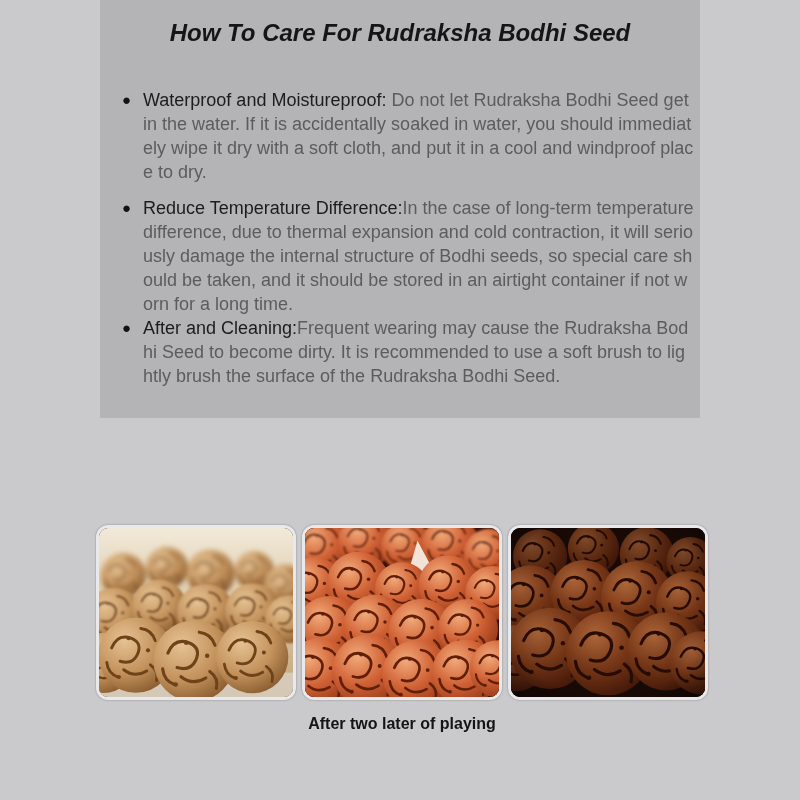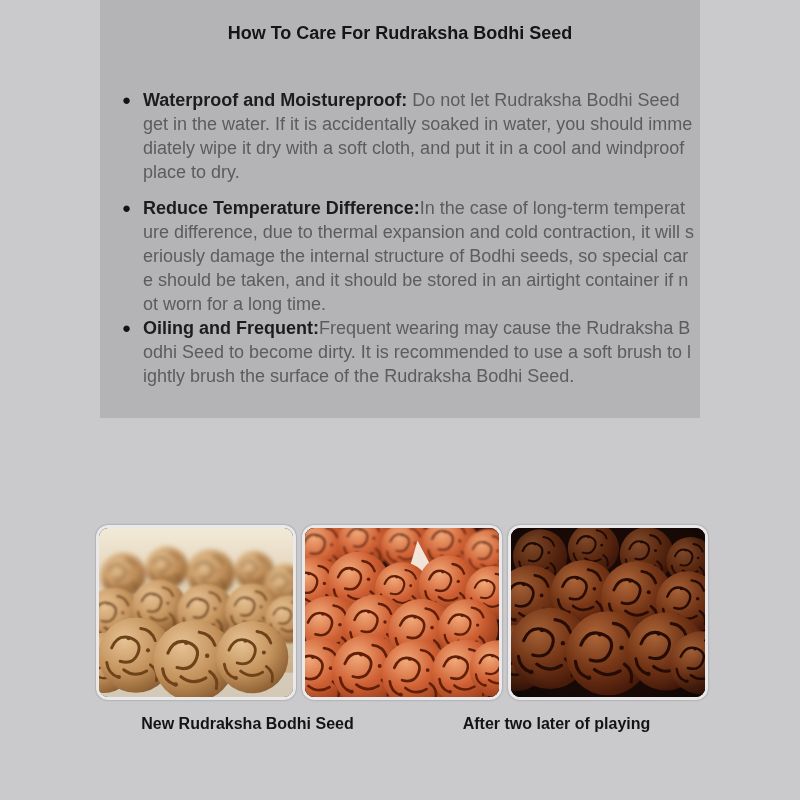--- a/index.html
+++ b/index.html
@@ -22,24 +22,25 @@
     top: 0;
     width: 600px;
     height: 418px;
     background: #b4b4b6;
     box-sizing: border-box;
   }
   .title {
     margin: 0;
     padding-top: 16px;
     text-align: center;
-    font-size: 18px;
+    font-size: 24px;
     line-height: 34px;
     font-weight: bold;
     color: #151515;
+    font-style: italic;
   }
   .items {
     margin-top: 38px;
     padding-left: 22px;
     padding-right: 6px;
   }
   p.item {
     position: relative;
     margin: 0;
     padding-left: 21px;
@@ -52,21 +53,21 @@
   p.item-0 { margin-bottom: 12px; }
   .bullet {
     position: absolute;
     left: 0;
     top: 0;
     font-size: 15px;
     line-height: 24px;
     color: #131313;
   }
   .lead {
-    font-weight: bold;
+    font-weight: normal;
     color: #1c1c1c;
   }
 
   
   .gallery {
     position: absolute;
     left: 96px;
     top: 525px;
     width: 612px;
     height: 175px;
@@ -122,21 +123,21 @@
 <body>
 
 <div class="panel">
   <h1 class="title">How To Care For Rudraksha Bodhi Seed</h1>
 
   <div class="items">
     <p class="item item-0"><span class="bullet">●</span><span class="lead">Waterproof and Moistureproof: </span><span class="body">Do not let Rudraksha Bodhi Seed get in the water. If it is accidentally soaked in water, you should immediately wipe it dry with a soft cloth, and put it in a cool and windproof place to dry.</span></p>
 
     <p class="item item-1"><span class="bullet">●</span><span class="lead">Reduce Temperature Difference:</span><span class="body">In the case of long-term temperature difference, due to thermal expansion and cold contraction, it will seriously damage the internal structure of Bodhi seeds, so special care should be taken, and it should be stored in an airtight container if not worn for a long time.</span></p>
 
-    <p class="item item-2"><span class="bullet">●</span><span class="lead">Oiling and Frequent:</span><span class="body">Frequent wearing may cause the Rudraksha Bodhi Seed to become dirty. It is recommended to use a soft brush to lightly brush the surface of the Rudraksha Bodhi Seed.</span></p>
+    <p class="item item-2"><span class="bullet">●</span><span class="lead">After and Cleaning:</span><span class="body">Frequent wearing may cause the Rudraksha Bodhi Seed to become dirty. It is recommended to use a soft brush to lightly brush the surface of the Rudraksha Bodhi Seed.</span></p>
   </div>
 </div>
 
 <div class="gallery">
 
   <div class="photo-frame">
     <svg class="img1" viewBox="0 0 200 176" preserveAspectRatio="xMidYMid slice" aria-hidden="true">
       <defs>
         <linearGradient id="bg1" x1="0" y1="0" x2="0" y2="1">
           <stop offset="0%" stop-color="#f2ead9"></stop>
@@ -278,15 +279,14 @@
       <use href="#seedC" transform="translate(40,125) scale(1.35)"></use>
       <use href="#seedC" transform="translate(100,130) scale(1.4)"></use>
       <use href="#seedC" transform="translate(160,128) scale(1.3)"></use>
       <use href="#seedC" transform="translate(196,140) scale(1.05)"></use>
       <rect x="0" y="0" width="200" height="176" fill="url(#vg)"></rect>
     </svg>
   </div>
 </div>
 
 <div class="captions">
-  <div class="caption">New Rudraksha Bodhi Seed</div>
   <div class="caption">After two later of playing</div>
 </div>
 
 </body></html>

